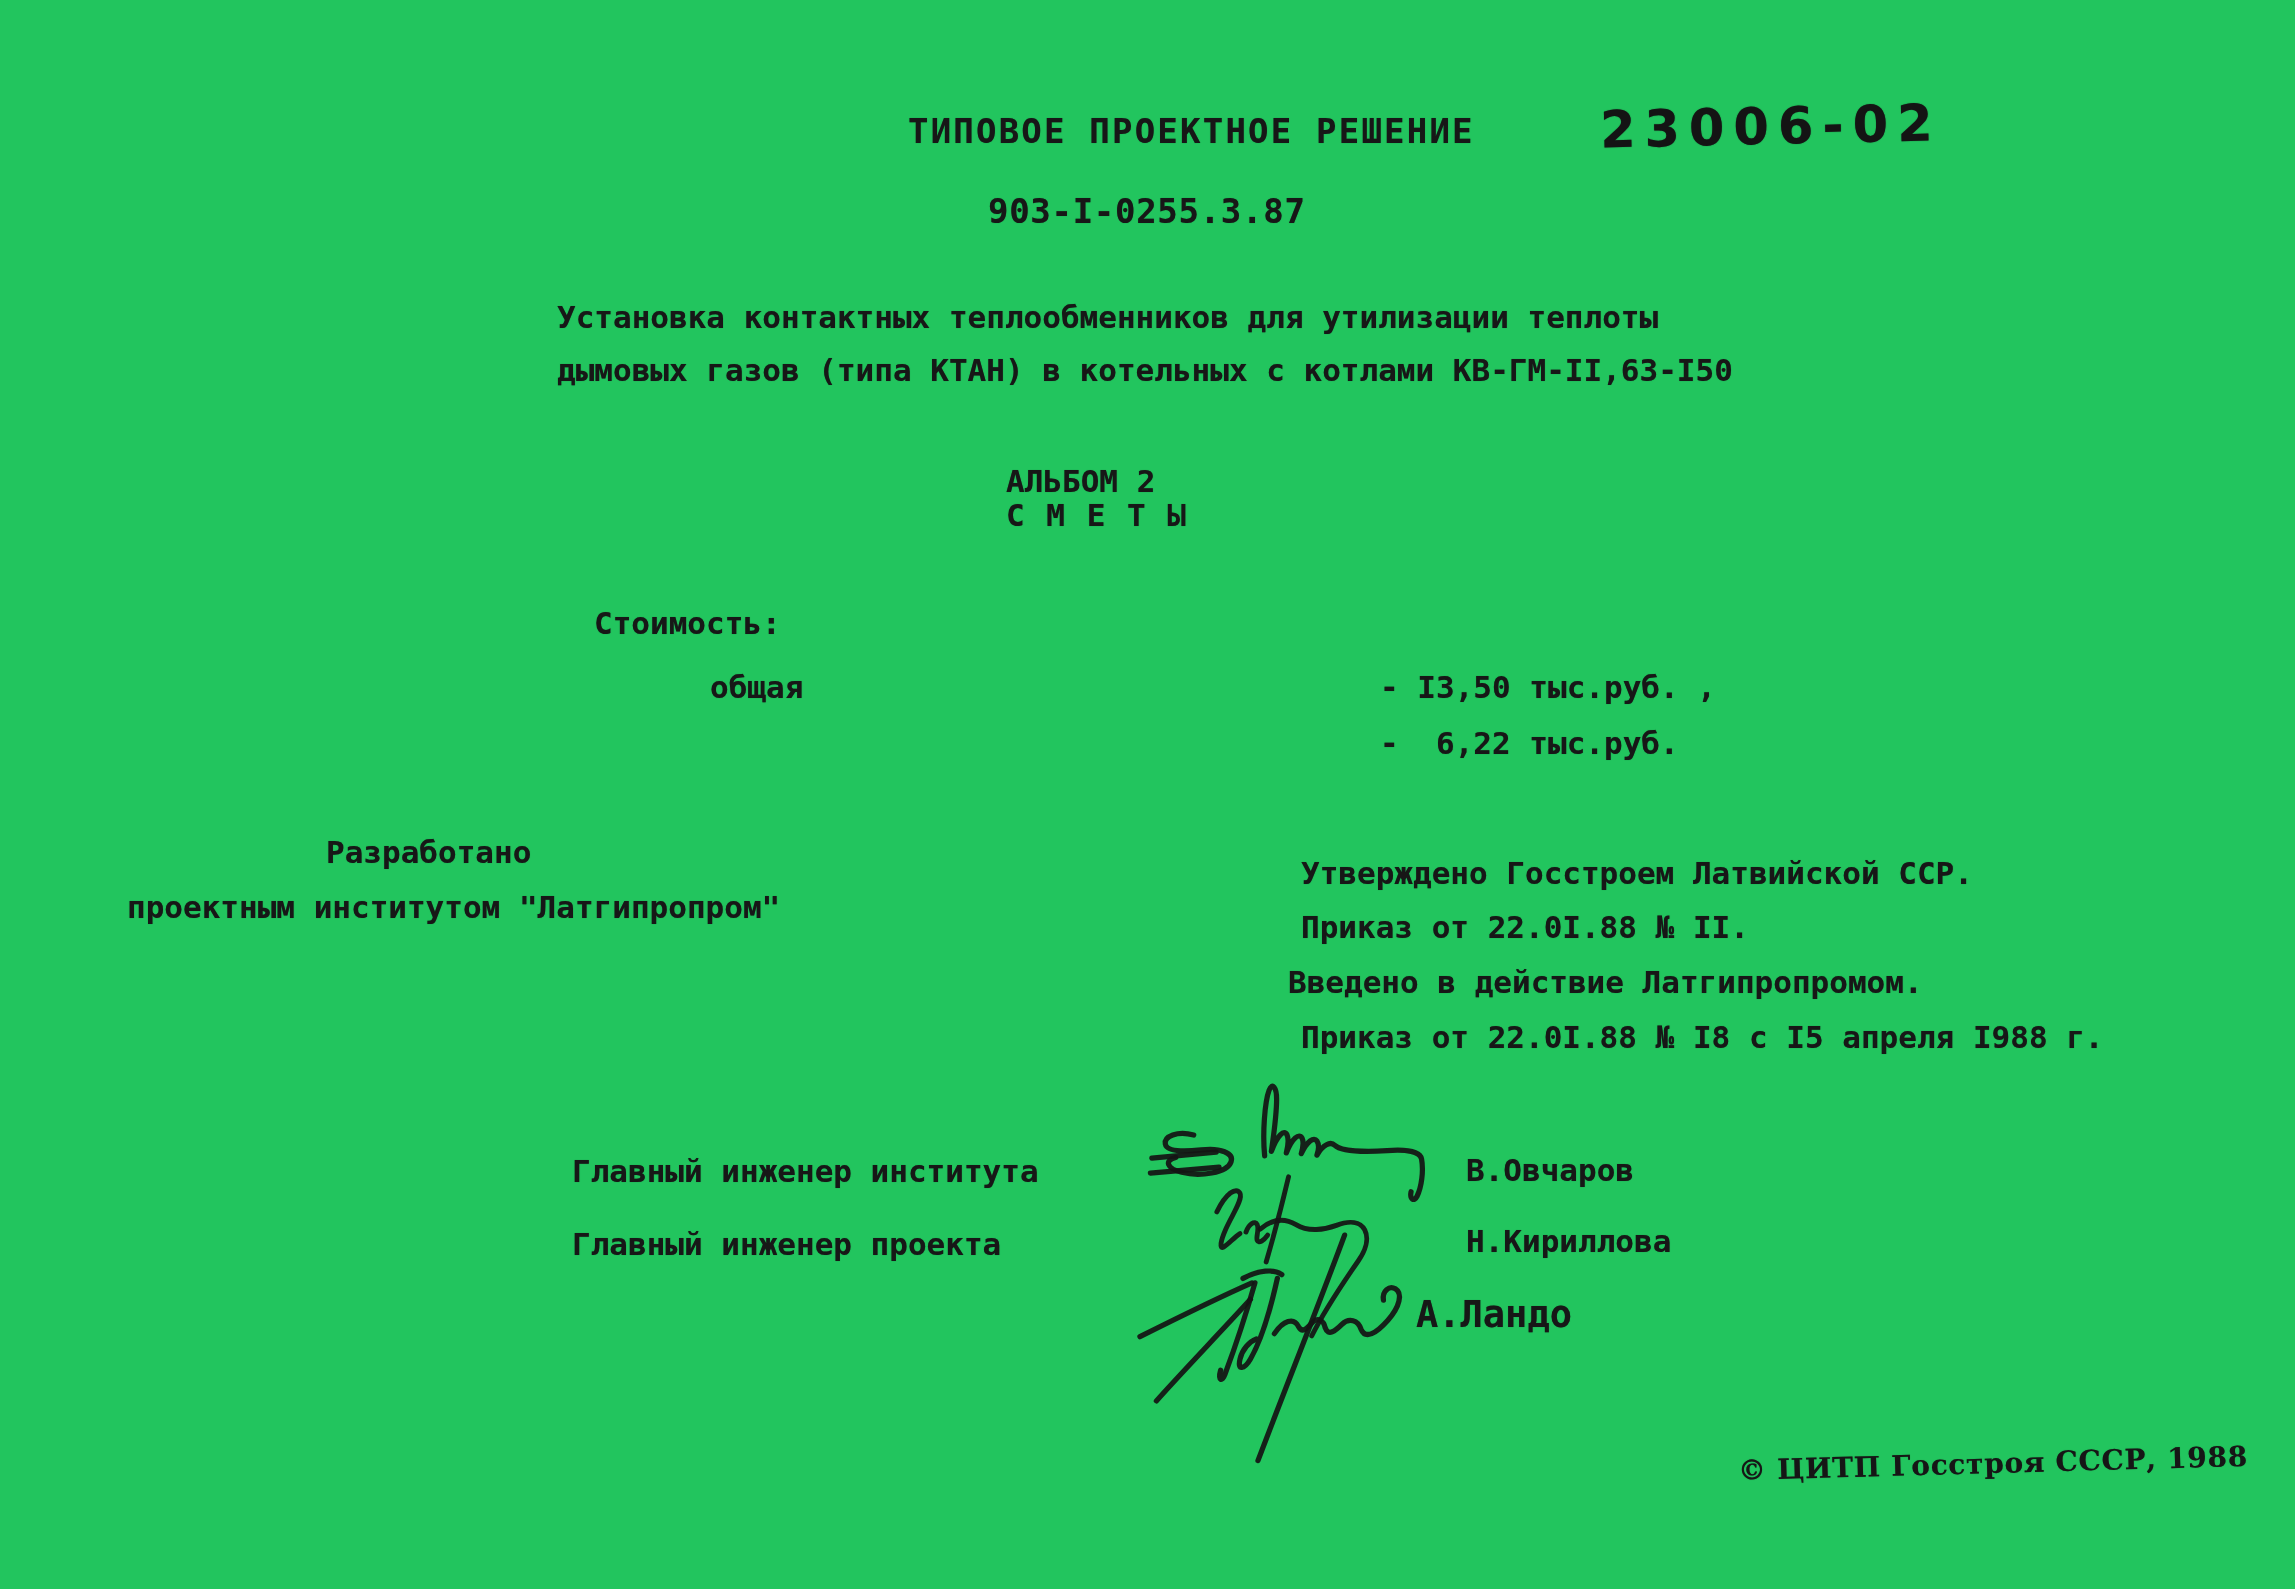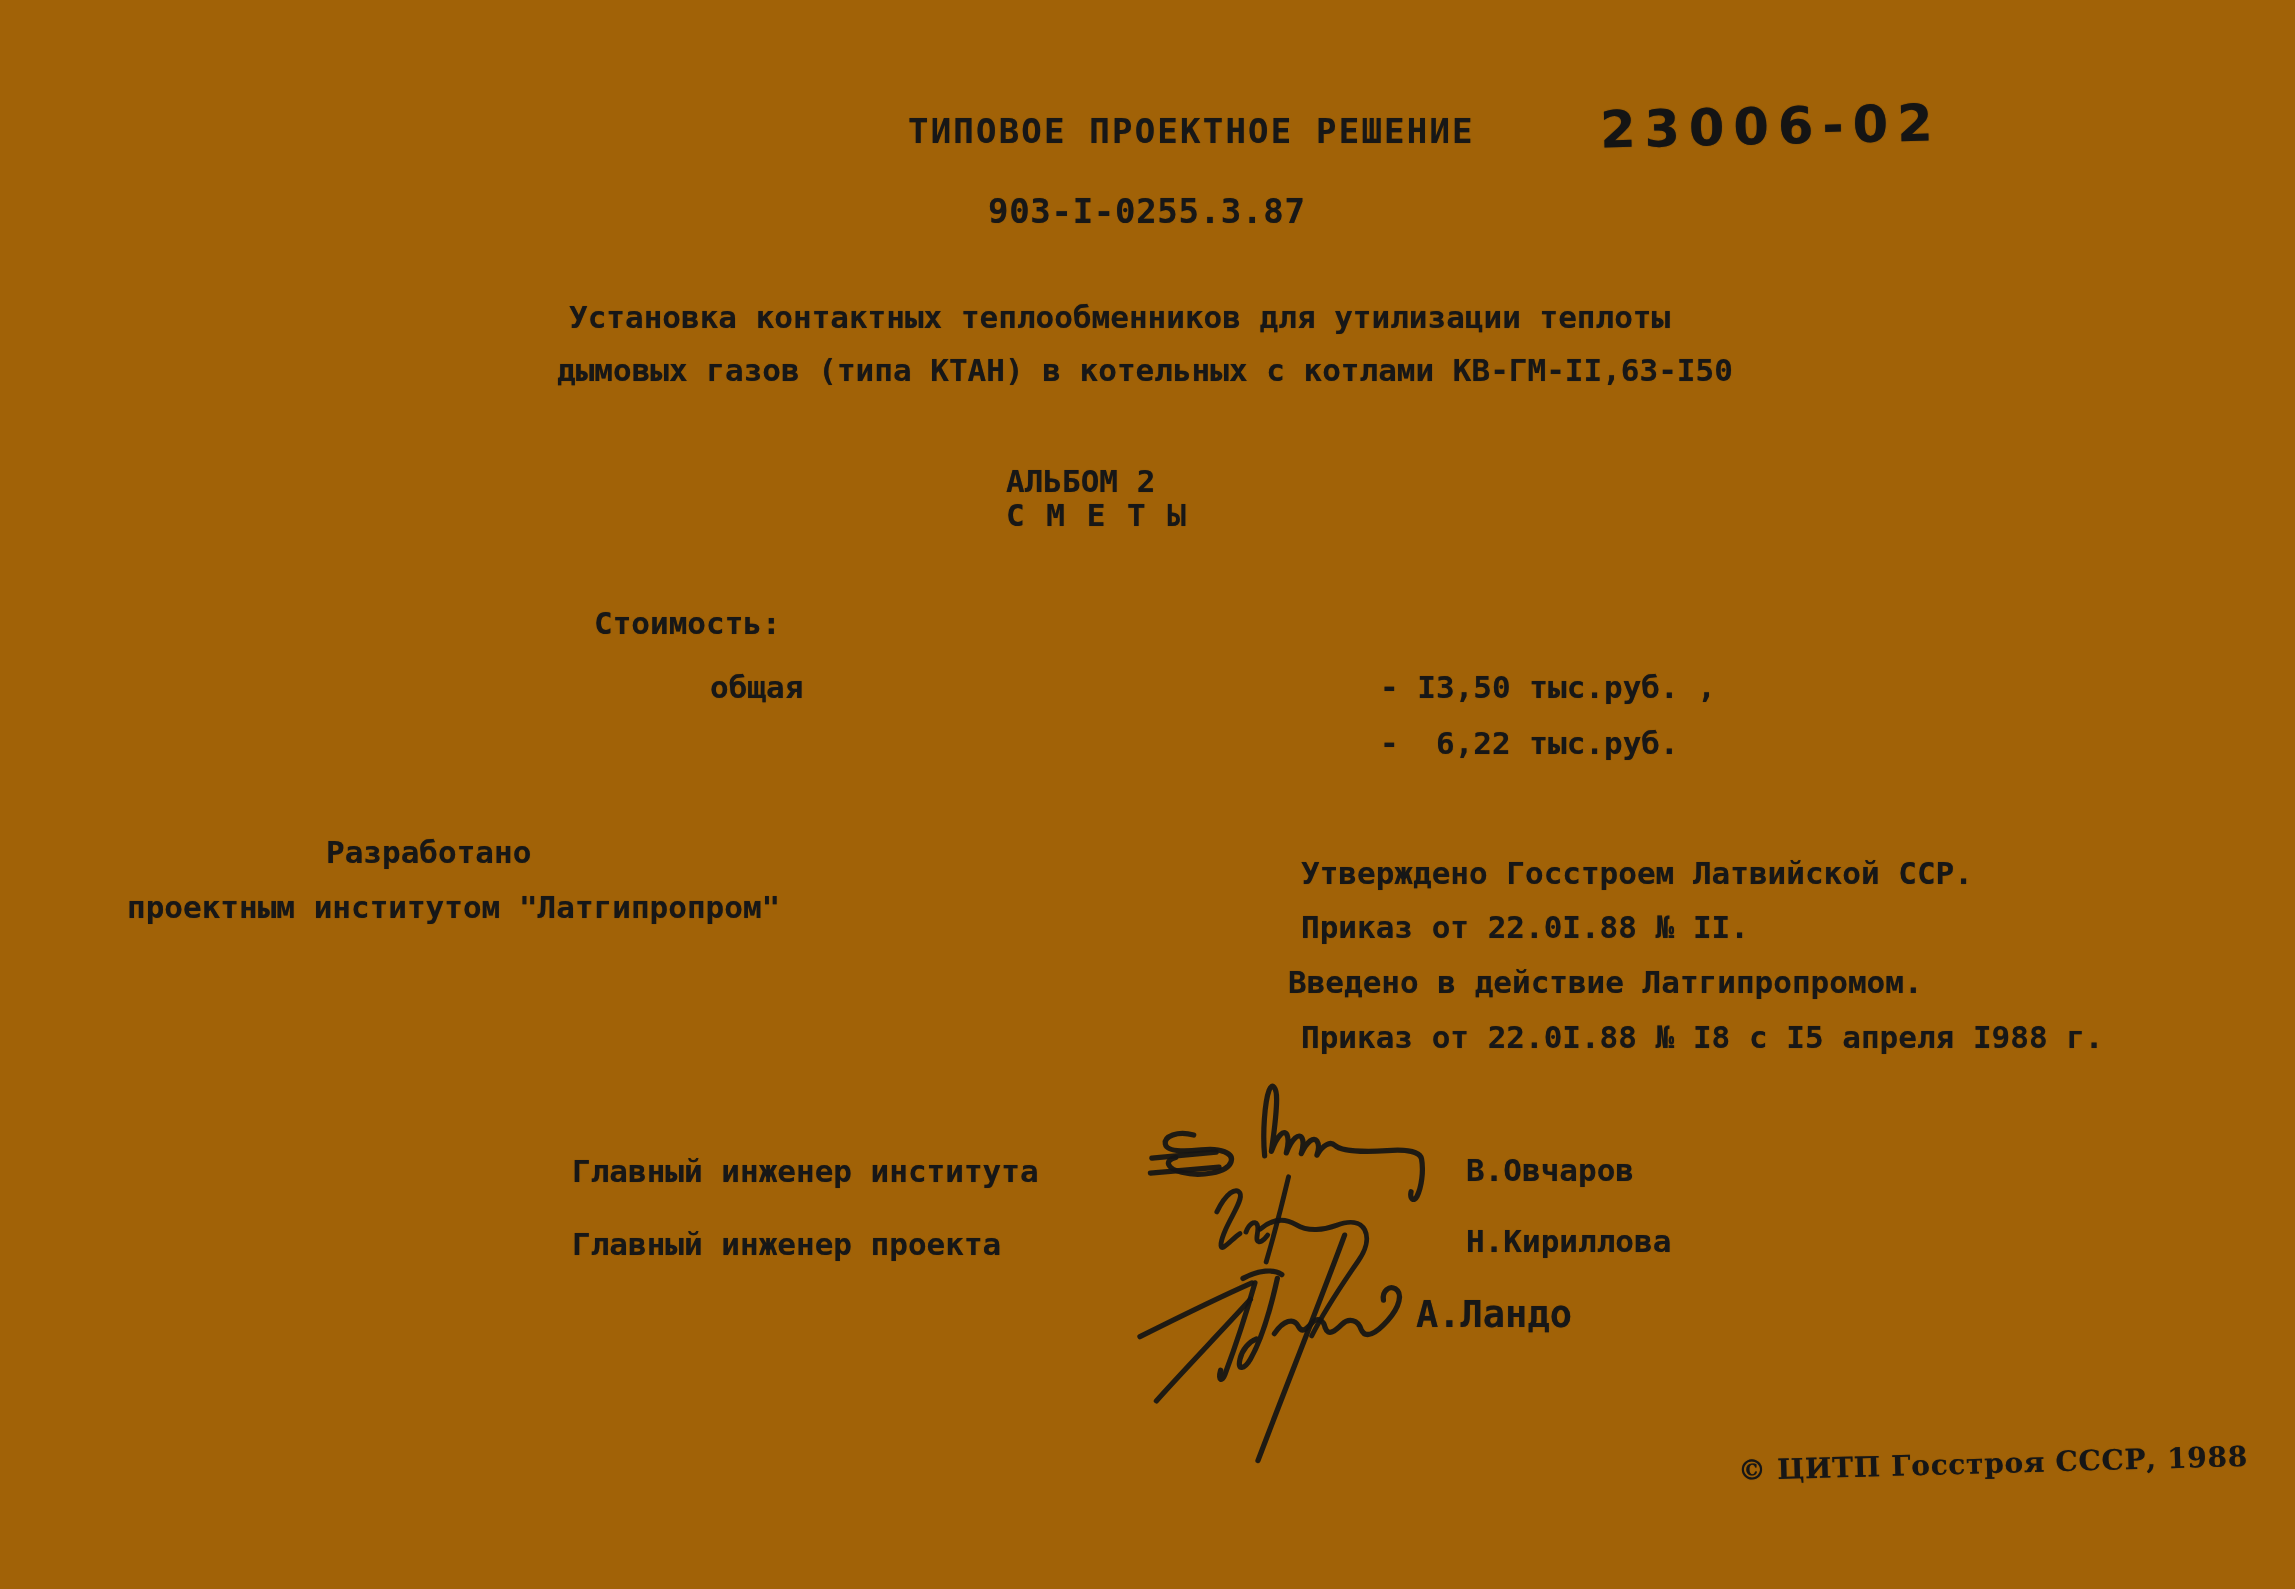--- a/index.html
+++ b/index.html
@@ -1,40 +1,40 @@
 <!DOCTYPE html>
 <html lang="ru" style="font-size:12px"><head>
 <meta charset="utf-8">
 <title>Типовое проектное решение 903-I-0255.3.87</title>
 <style>
   html, body { margin: 0; padding: 0; background: #ffffff; }
   .page {
     position: relative;
     width: 2295px;
     height: 1590px;
-    background: #a16207;
+    background: #22c55e;
     overflow: hidden;
   }
   .abs { position: absolute; line-height: 1.05; white-space: pre; }
   .tw {
     font-family: "DejaVu Sans Mono", "Liberation Mono", monospace;
     font-weight: 700;
     color: #171717;
     text-shadow: 0 0 0.7px rgba(23,23,23,0.55);
   }
   .title      { left: 908px; top: 114px;  font-size: 34px; letter-spacing: 2.2px; }
   .docnum     {
     left: 1600px; top: 100px; font-size: 51px; letter-spacing: 9px;
     font-family: "DejaVu Sans", "Liberation Sans", sans-serif;
     font-weight: 700; color: #141414;
     transform: rotate(-1.2deg);
     text-shadow: 0 0 1.1px rgba(20,20,20,0.6);
   }
   .series     { left: 988px; top: 194px;  font-size: 34px; letter-spacing: 0.7px; }
-  .subj1      { left: 557px;  top: 301px;  font-size: 31px; margin-left: 12px; }
+  .subj1      { left: 557px;  top: 301px;  font-size: 31px; }
   .subj2      { left: 557px;  top: 354px;  font-size: 31px; }
   .album      { left: 1006px; top: 432px;  font-size: 31px; margin-top: 33px; }
   .smety      { left: 1006px; top: 499px;  font-size: 31px; letter-spacing: 1.5px; }
   .cost-h     { left: 594px;  top: 607px;  font-size: 31px; }
   .cost-l1    { left: 710px;  top: 671px;  font-size: 31px; }
   .cost-v1    { left: 1380px; top: 671px;  font-size: 31px; }
   .cost-l2    { left: 710px;  top: 727px;  font-size: 31px; }
   .cost-v2    { left: 1380px; top: 727px;  font-size: 31px; }
   .dev1       { left: 326px;  top: 836px; font-size: 31px; }
   .dev2       { left: 127px;  top: 891px; font-size: 31px; }

